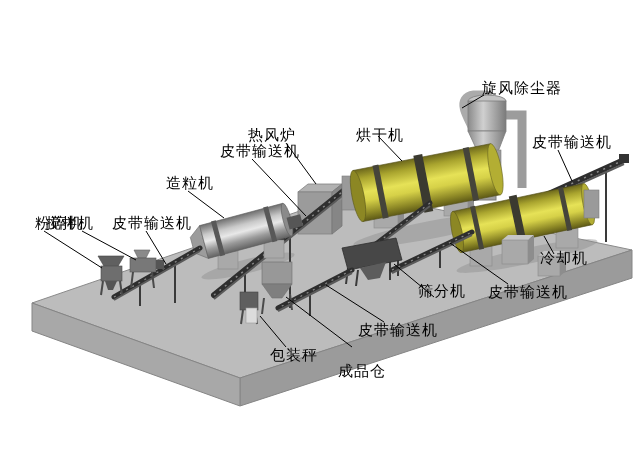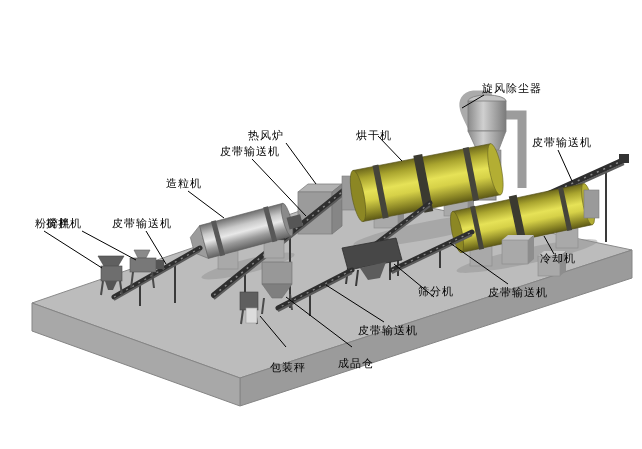--- a/index.html
+++ b/index.html
@@ -6,21 +6,21 @@
   .stage{
     position:relative;
     width:642px;height:449px;
     background:#ffffff;
     font-family:"DejaVu Sans","Liberation Sans",sans-serif;
     overflow:hidden;
   }
   .scene-svg{position:absolute;left:0;top:0;}
   .label{
     position:absolute;
-    font-size:11px;
+    font-size:15px;
     line-height:15px;
     color:#000;
     letter-spacing:1px;
     white-space:nowrap;
     user-select:none;
   }
 </style>
 </head>
 <body>
 
@@ -243,16 +243,16 @@
   <div class="label" style="left:166px;top:176px">造粒机</div>
   <div class="label" style="left:220px;top:144px">皮带输送机</div>
   <div class="label" style="left:248px;top:128px">热风炉</div>
   <div class="label" style="left:356px;top:128px">烘干机</div>
   <div class="label" style="left:482px;top:81px">旋风除尘器</div>
   <div class="label" style="left:532px;top:135px">皮带输送机</div>
   <div class="label" style="left:540px;top:251px">冷却机</div>
   <div class="label" style="left:488px;top:285px">皮带输送机</div>
   <div class="label" style="left:418px;top:284px">筛分机</div>
   <div class="label" style="left:358px;top:323px">皮带输送机</div>
-  <div class="label" style="left:338px;top:356px">成品仓</div>
-  <div class="label" style="left:270px;top:360px">包装秤</div>
+  <div class="label" style="left:338px;top:364px">成品仓</div>
+  <div class="label" style="left:270px;top:348px">包装秤</div>
 
 </div>
 
 </body></html>

